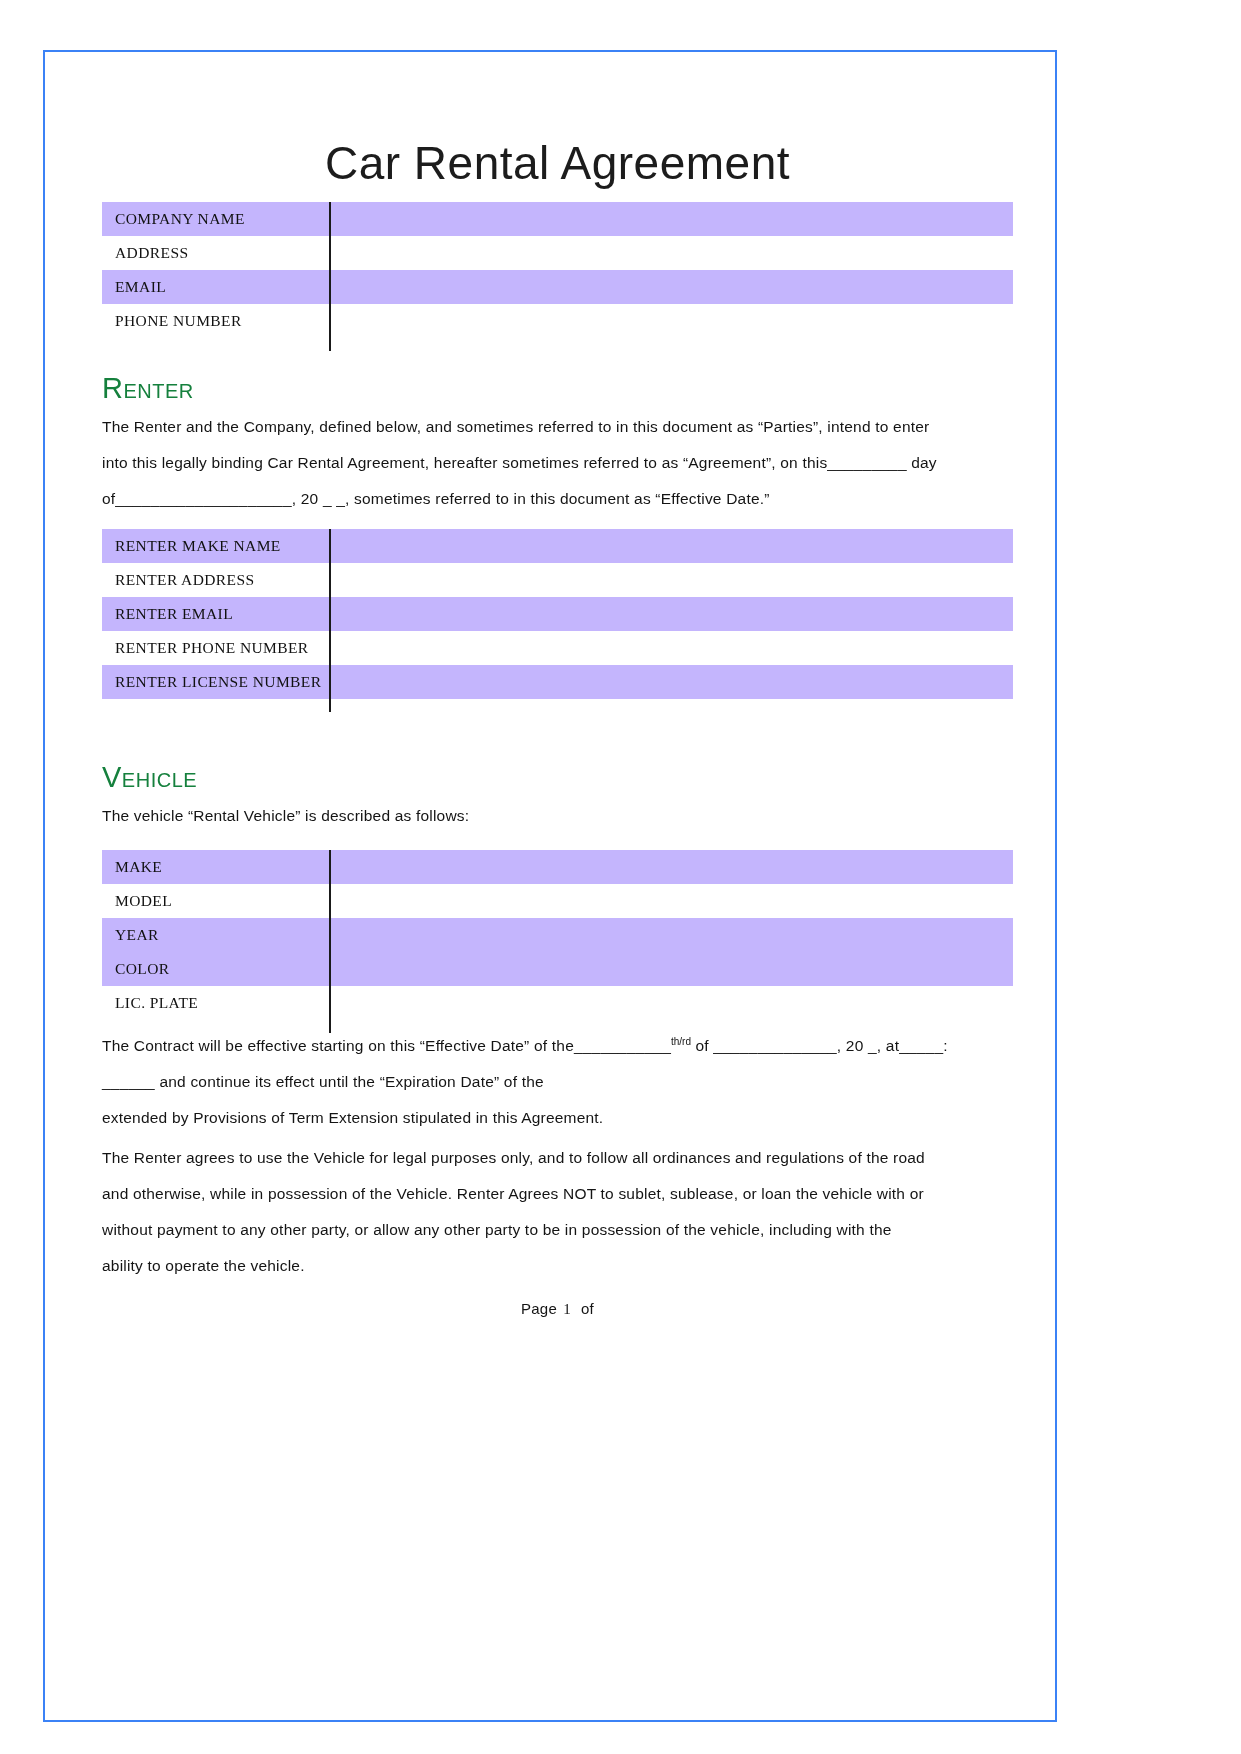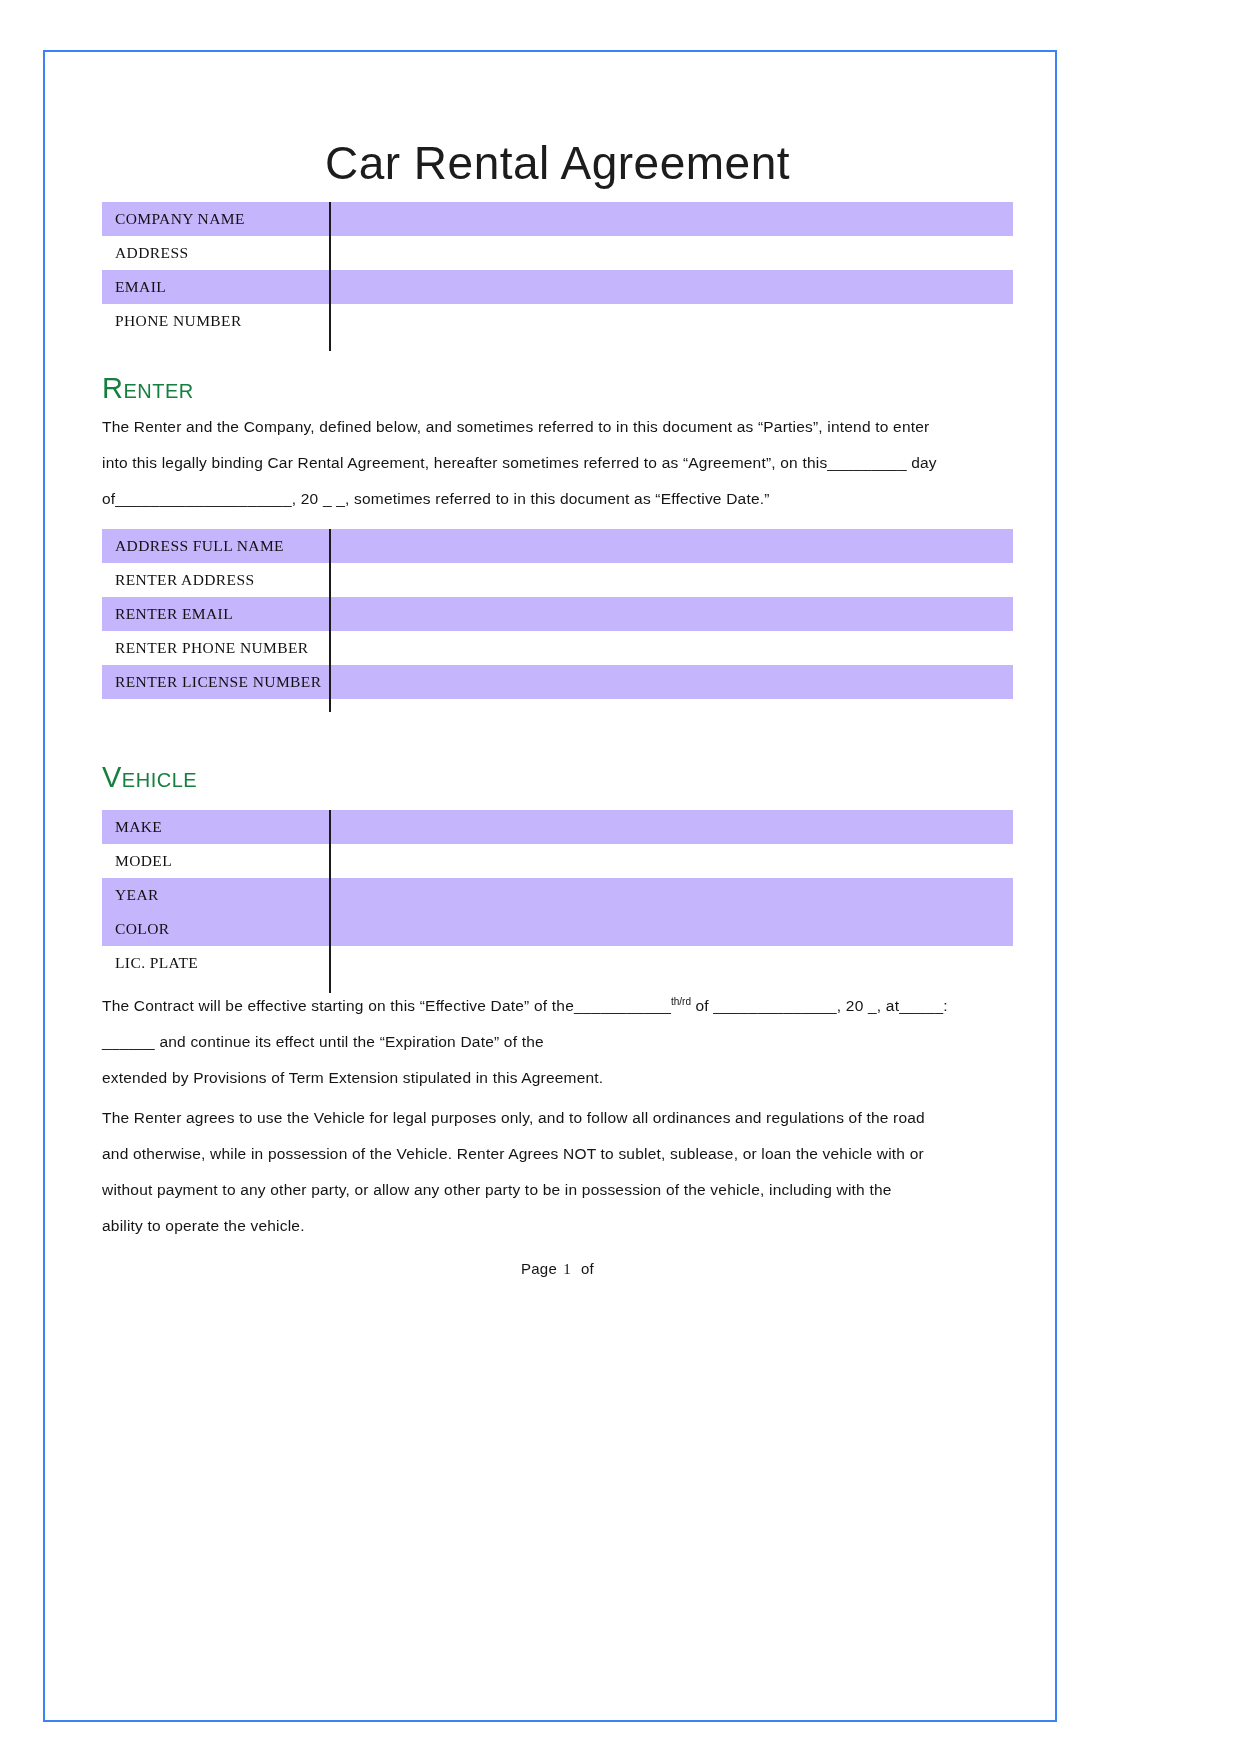--- a/index.html
+++ b/index.html
@@ -108,21 +108,21 @@
 
     <div class="section-heading h-renter">Renter</div>
     <div class="para">
       <div class="line">The Renter and the Company, defined below, and sometimes referred to in this document as “Parties”, intend to enter</div>
       <div class="line">into this legally binding Car Rental Agreement, hereafter sometimes referred to as “Agreement”, on this_________ day</div>
       <div class="line">of____________________, 20 _   _, sometimes referred to in this document as “Effective Date.”</div>
     </div>
 
     <div class="info-table t-renter">
       <div class="row gray">
-        <div class="cell-label">ADDRESS FULL NAME</div>
+        <div class="cell-label">RENTER MAKE NAME</div>
         <div class="cell-value"></div>
       </div>
       <div class="row">
         <div class="cell-label">RENTER ADDRESS</div>
         <div class="cell-value"></div>
       </div>
       <div class="row gray">
         <div class="cell-label">RENTER EMAIL</div>
         <div class="cell-value"></div>
       </div>
@@ -131,20 +131,23 @@
         <div class="cell-value"></div>
       </div>
       <div class="row gray">
         <div class="cell-label">RENTER LICENSE NUMBER</div>
         <div class="cell-value"></div>
       </div>
       <div class="vline"></div>
     </div>
 
     <div class="section-heading h-vehicle">Vehicle</div>
+    <div class="para">
+      <div class="line">The vehicle “Rental Vehicle” is described as follows:</div>
+    </div>
 
     <div class="info-table t-vehicle">
       <div class="row gray">
         <div class="cell-label">MAKE</div>
         <div class="cell-value"></div>
       </div>
       <div class="row">
         <div class="cell-label">MODEL</div>
         <div class="cell-value"></div>
       </div>

